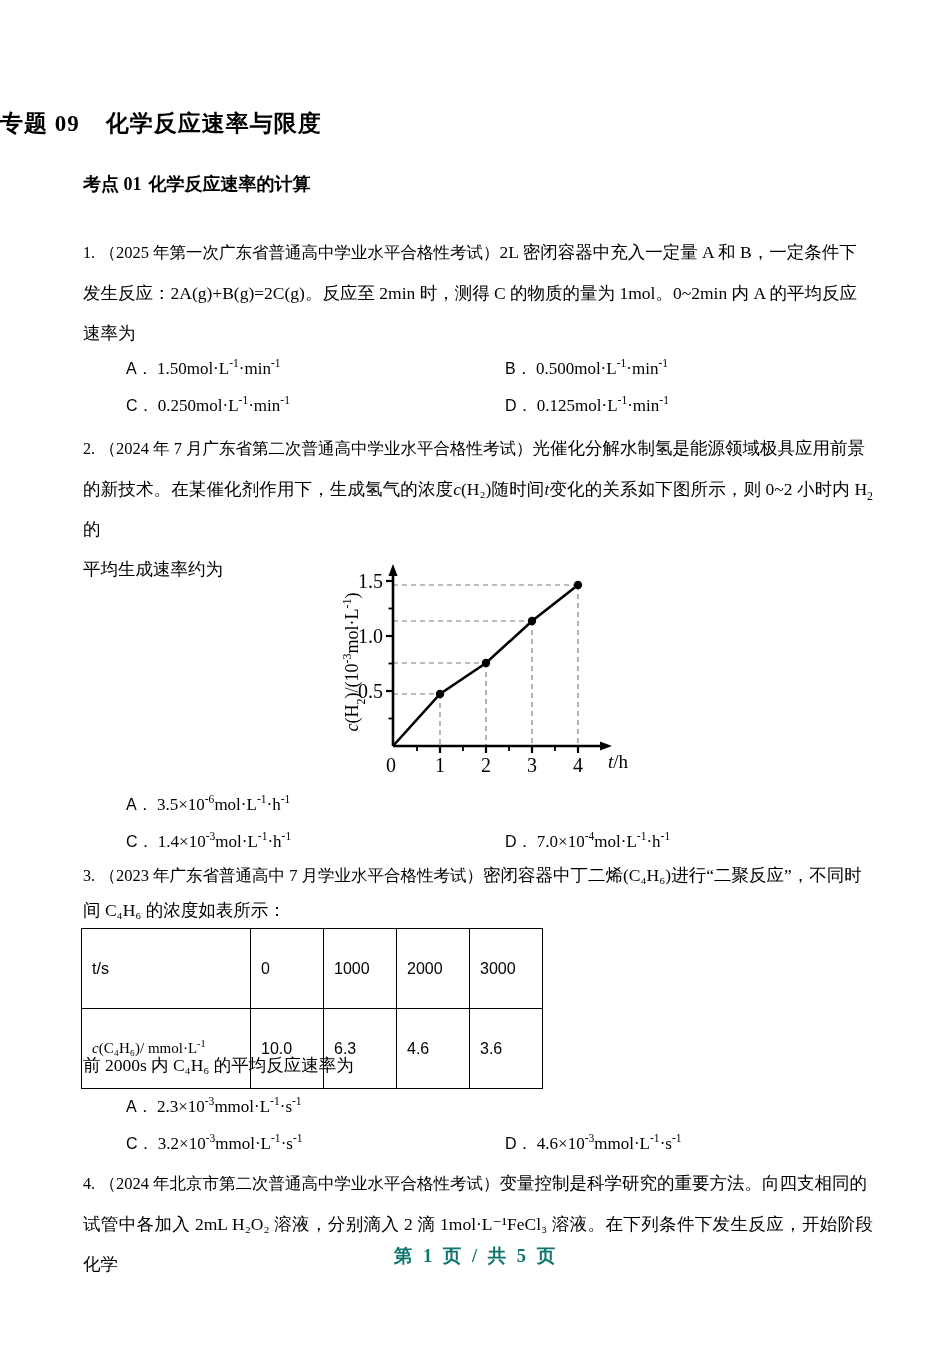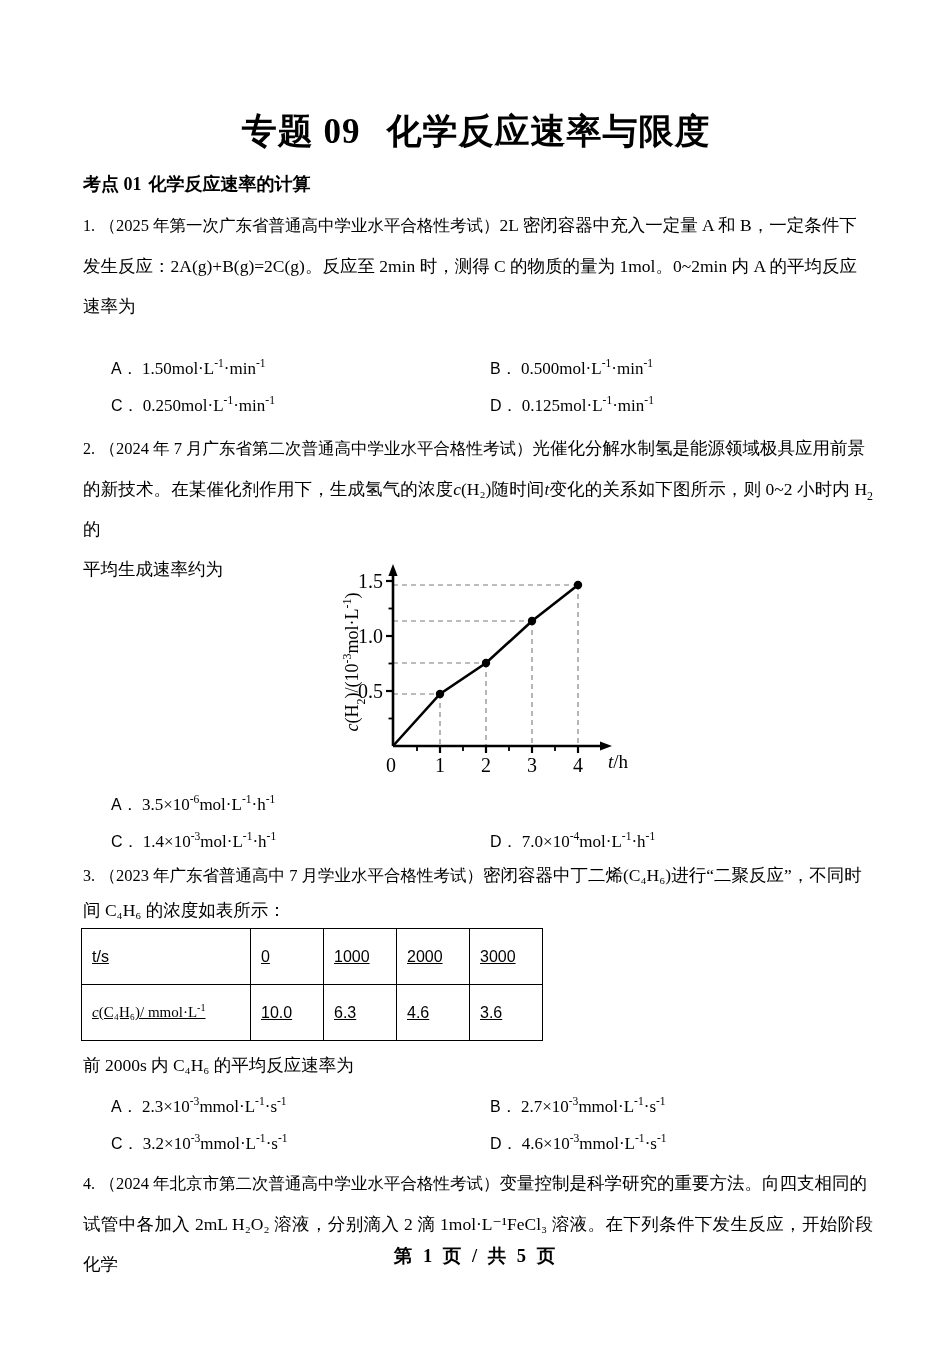--- a/index.html
+++ b/index.html
@@ -11,22 +11,22 @@
     position:relative;
     overflow:hidden;
   }
   .page{
     position:absolute;
     left:0;top:0;width:952px;height:1347px;
   }
   .doc-title{
     position:absolute;
     left:0;top:108px;width:952px;
-    text-align:center;
-    font-size:35px;
+    text-align:left;
+    font-size:23px;
     font-weight:bold;
     letter-spacing:1px;
   }
   .doc-title .gap{display:inline-block;width:26px;}
   .section-head{
     position:absolute;
     left:83px;top:172px;
     font-size:18px;
     font-weight:bold;
   }
@@ -36,21 +36,21 @@
     left:83px;
     width:790px;
     font-size:17.5px;
     line-height:40px;
     text-align:justify;
   }
   .q .num{font-size:16px;}
   .q .small{font-size:16.5px;}
   .opts{
     position:absolute;
-    left:78px;width:790px;
+    left:93px;width:790px;
     font-size:17px;
     line-height:37px;
   }
   .optrow{position:relative;height:37px;}
   .optA,.optB{position:absolute;top:0;}
   .optA{left:33px;}
   .optB{left:412px;}
   .optlabel{font-family:"Liberation Sans","DejaVu Sans",sans-serif;font-size:16px;}
   .mi{font-style:italic;}
   sup{font-size:0.68em;vertical-align:super;line-height:0;}
@@ -62,53 +62,52 @@
   }
   .tbl{
     position:absolute;
     left:81px;top:928px;
     border-collapse:collapse;
     font-size:17px;
   }
   .tbl td{
     border:1.4px solid #000;
     height:47px;
-    padding:4px 10px;
+    padding:16px 10px;
     vertical-align:middle;
     font-family:"Liberation Sans","DejaVu Sans",sans-serif;
     font-size:16px;
-    text-decoration:underline;
   }
   .tbl td.c0{width:148px;text-align:left;}
   .tbl td.cd{width:52px;text-align:left;}
   .tbl td.serif{font-family:"Liberation Serif","DejaVu Serif",serif;font-size:15px;}
   .footer{
     position:absolute;
     left:0;top:1243px;width:952px;
     text-align:center;
     font-size:18.5px;
     font-weight:bold;
     letter-spacing:3px;
-    color:#000000;
+    color:#0f766e;
   }
 </style>
 </head>
 <body>
 
 <div class="page">
 
   <div class="doc-title">
     <span>专题 09</span><span class="gap"></span><span>化学反应速率与限度</span>
   </div>
 
   <div class="section-head">
     <span>考点 01</span><span class="sp"></span><span>化学反应速率的计算</span>
   </div>
 
-  <div class="q" style="top:205px;">
+  <div class="q" style="top:232px;">
     <div>
       <span class="num">1.</span>
       <span class="small">（2025 年第一次广东省普通高中学业水平合格性考试）</span><span>2L 密闭容器中充入一定量 A 和 B，一定条件下</span>
     </div>
     <div>
       <span>发生反应：</span><span>2A(g)+B(g)=2C(g)</span><span>。反应至 2min 时，测得 C 的物质的量为 1mol。0~2min 内 A 的平均反应</span>
     </div>
     <div>速率为</div>
   </div>
 
@@ -244,21 +243,20 @@
       <td class="cd">3.6</td>
     </tr>
   </tbody>
     </table>
 
   <div class="q" style="top:1045px;">前 2000s 内 C₄H₆ 的平均反应速率为</div>
 
   <div class="opts" style="top:1088px;">
     <div class="optrow">
       <span class="optA"><span class="optlabel">A．</span> <span>2.3×10</span><sup>-3</sup><span>mmol·L</span><sup>-1</sup><span>·s</span><sup>-1</sup></span>
-      <span class="optB"><span class="optlabel">B．</span> <span>2.7×10</span><sup>-3</sup><span>mmol·L</span><sup>-1</sup><span>·s</span><sup>-1</sup></span>
     </div>
     <div class="optrow">
       <span class="optA"><span class="optlabel">C．</span> <span>3.2×10</span><sup>-3</sup><span>mmol·L</span><sup>-1</sup><span>·s</span><sup>-1</sup></span>
       <span class="optB"><span class="optlabel">D．</span> <span>4.6×10</span><sup>-3</sup><span>mmol·L</span><sup>-1</sup><span>·s</span><sup>-1</sup></span>
     </div>
   </div>
 
   <div class="q" style="top:1163px;">
     <div>
       <span class="num">4.</span>

